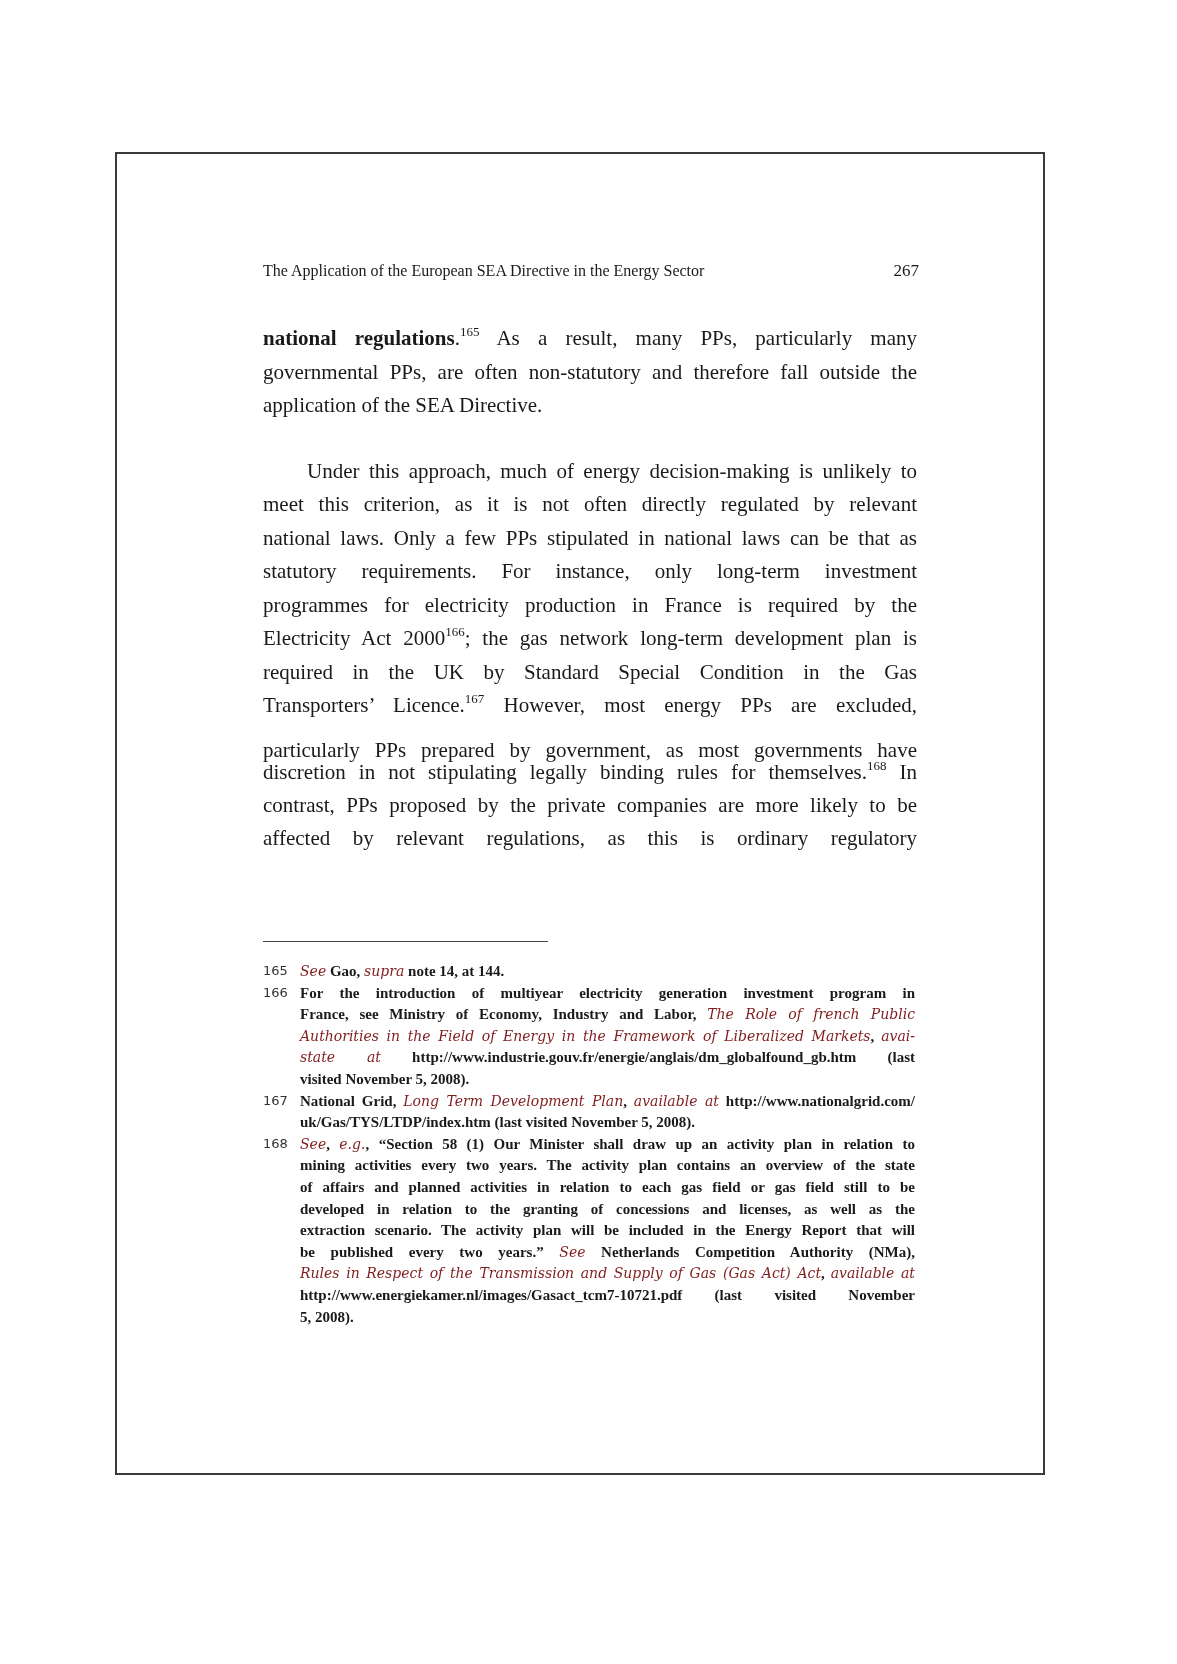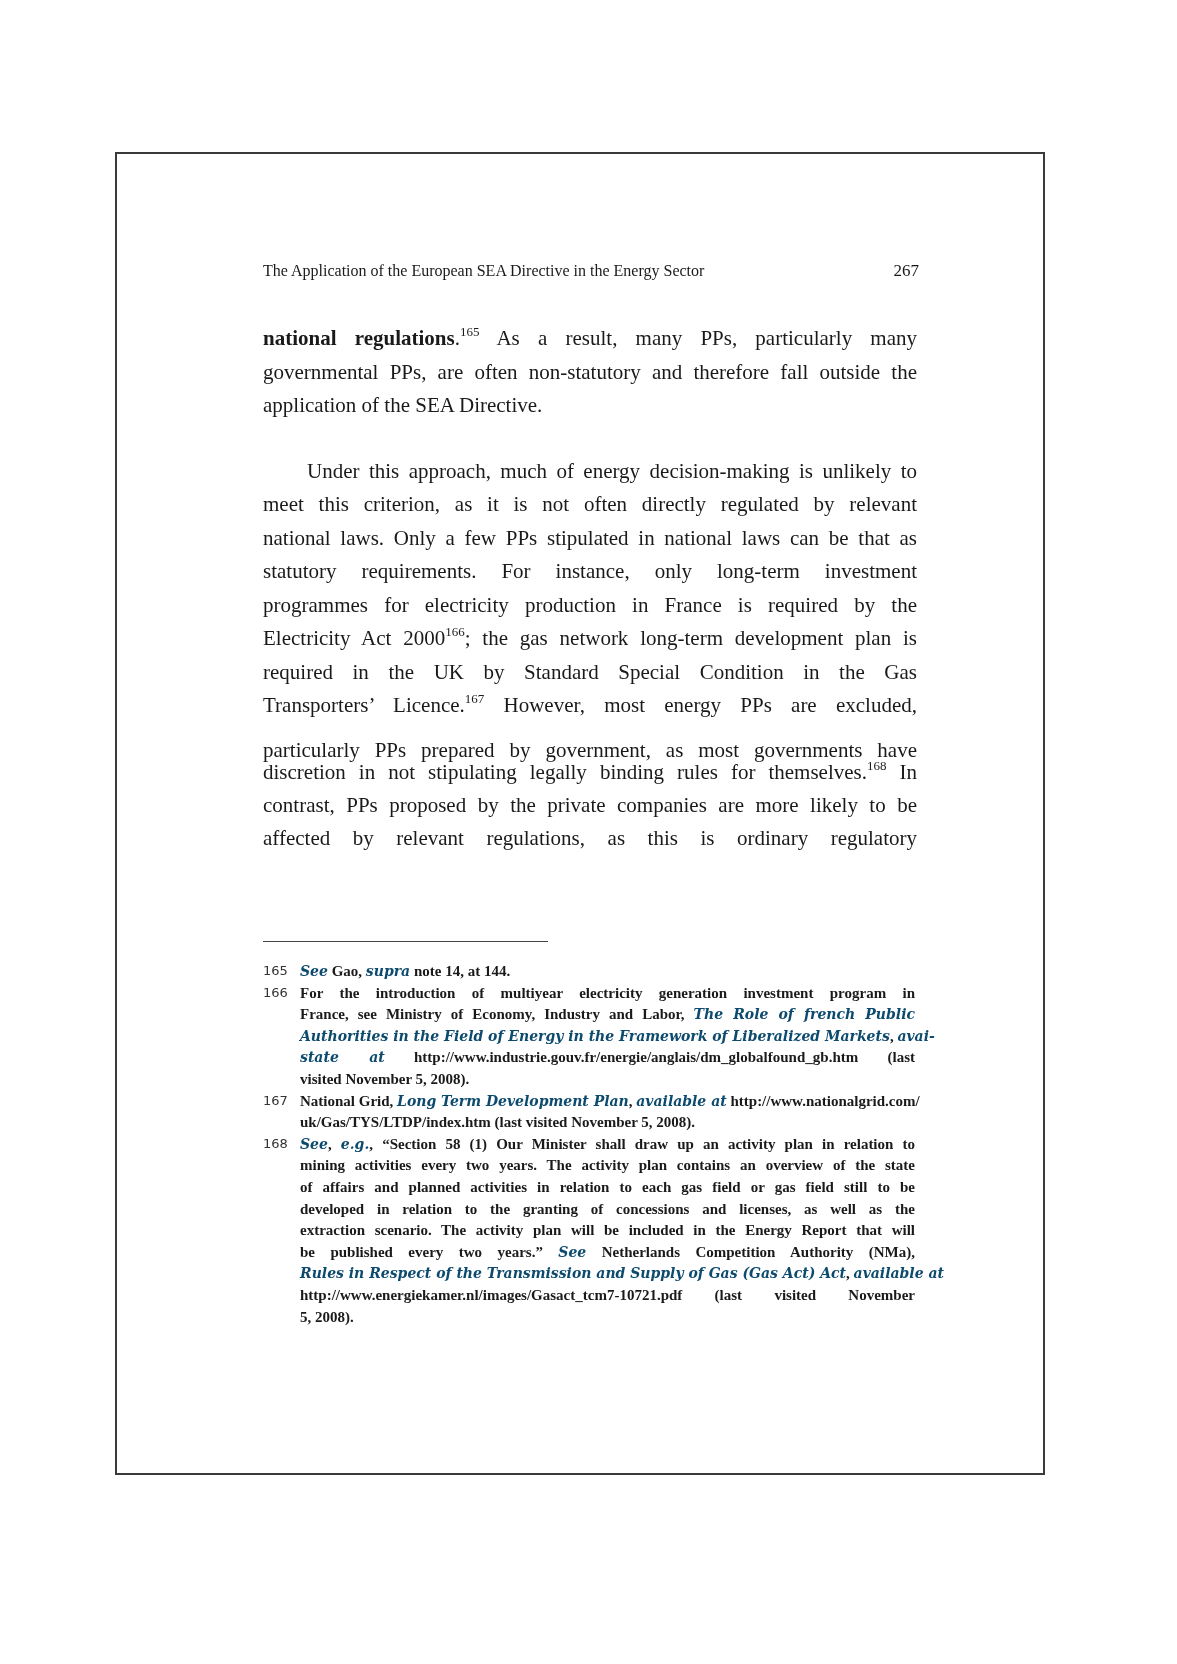--- a/index.html
+++ b/index.html
@@ -30,21 +30,21 @@
 
     .fn-rule { position: absolute; left: 263px; top: 941px; width: 285px; height: 0; border-top: 1.5px solid #444; }
 
     .fn-line {
       position: absolute; left: 300px; width: 615px;
       font-size: 15px; line-height: 18px; height: 18px;
       white-space: nowrap; font-weight: bold;
       text-align: justify; text-align-last: justify;
     }
     .fn-line.last { text-align-last: left; }
-    .fn-line i, .fn-line .it { font-style: italic; font-weight: bold; font-family: "DejaVu Serif", serif; font-size: 14px; color: #0c4a6e; }
+    .fn-line i, .fn-line .it { font-style: italic; font-weight: normal; font-family: "DejaVu Serif", serif; font-size: 14px; color: #7f1d1d; }
     .fn-num {
       position: absolute; left: 263px; font-family: "DejaVu Sans", sans-serif;
       font-size: 13px; line-height: 18px; height: 18px; color: #333;
     }
   </style>
 </head>
 <body>
 
 <div class="frame"></div>
 

